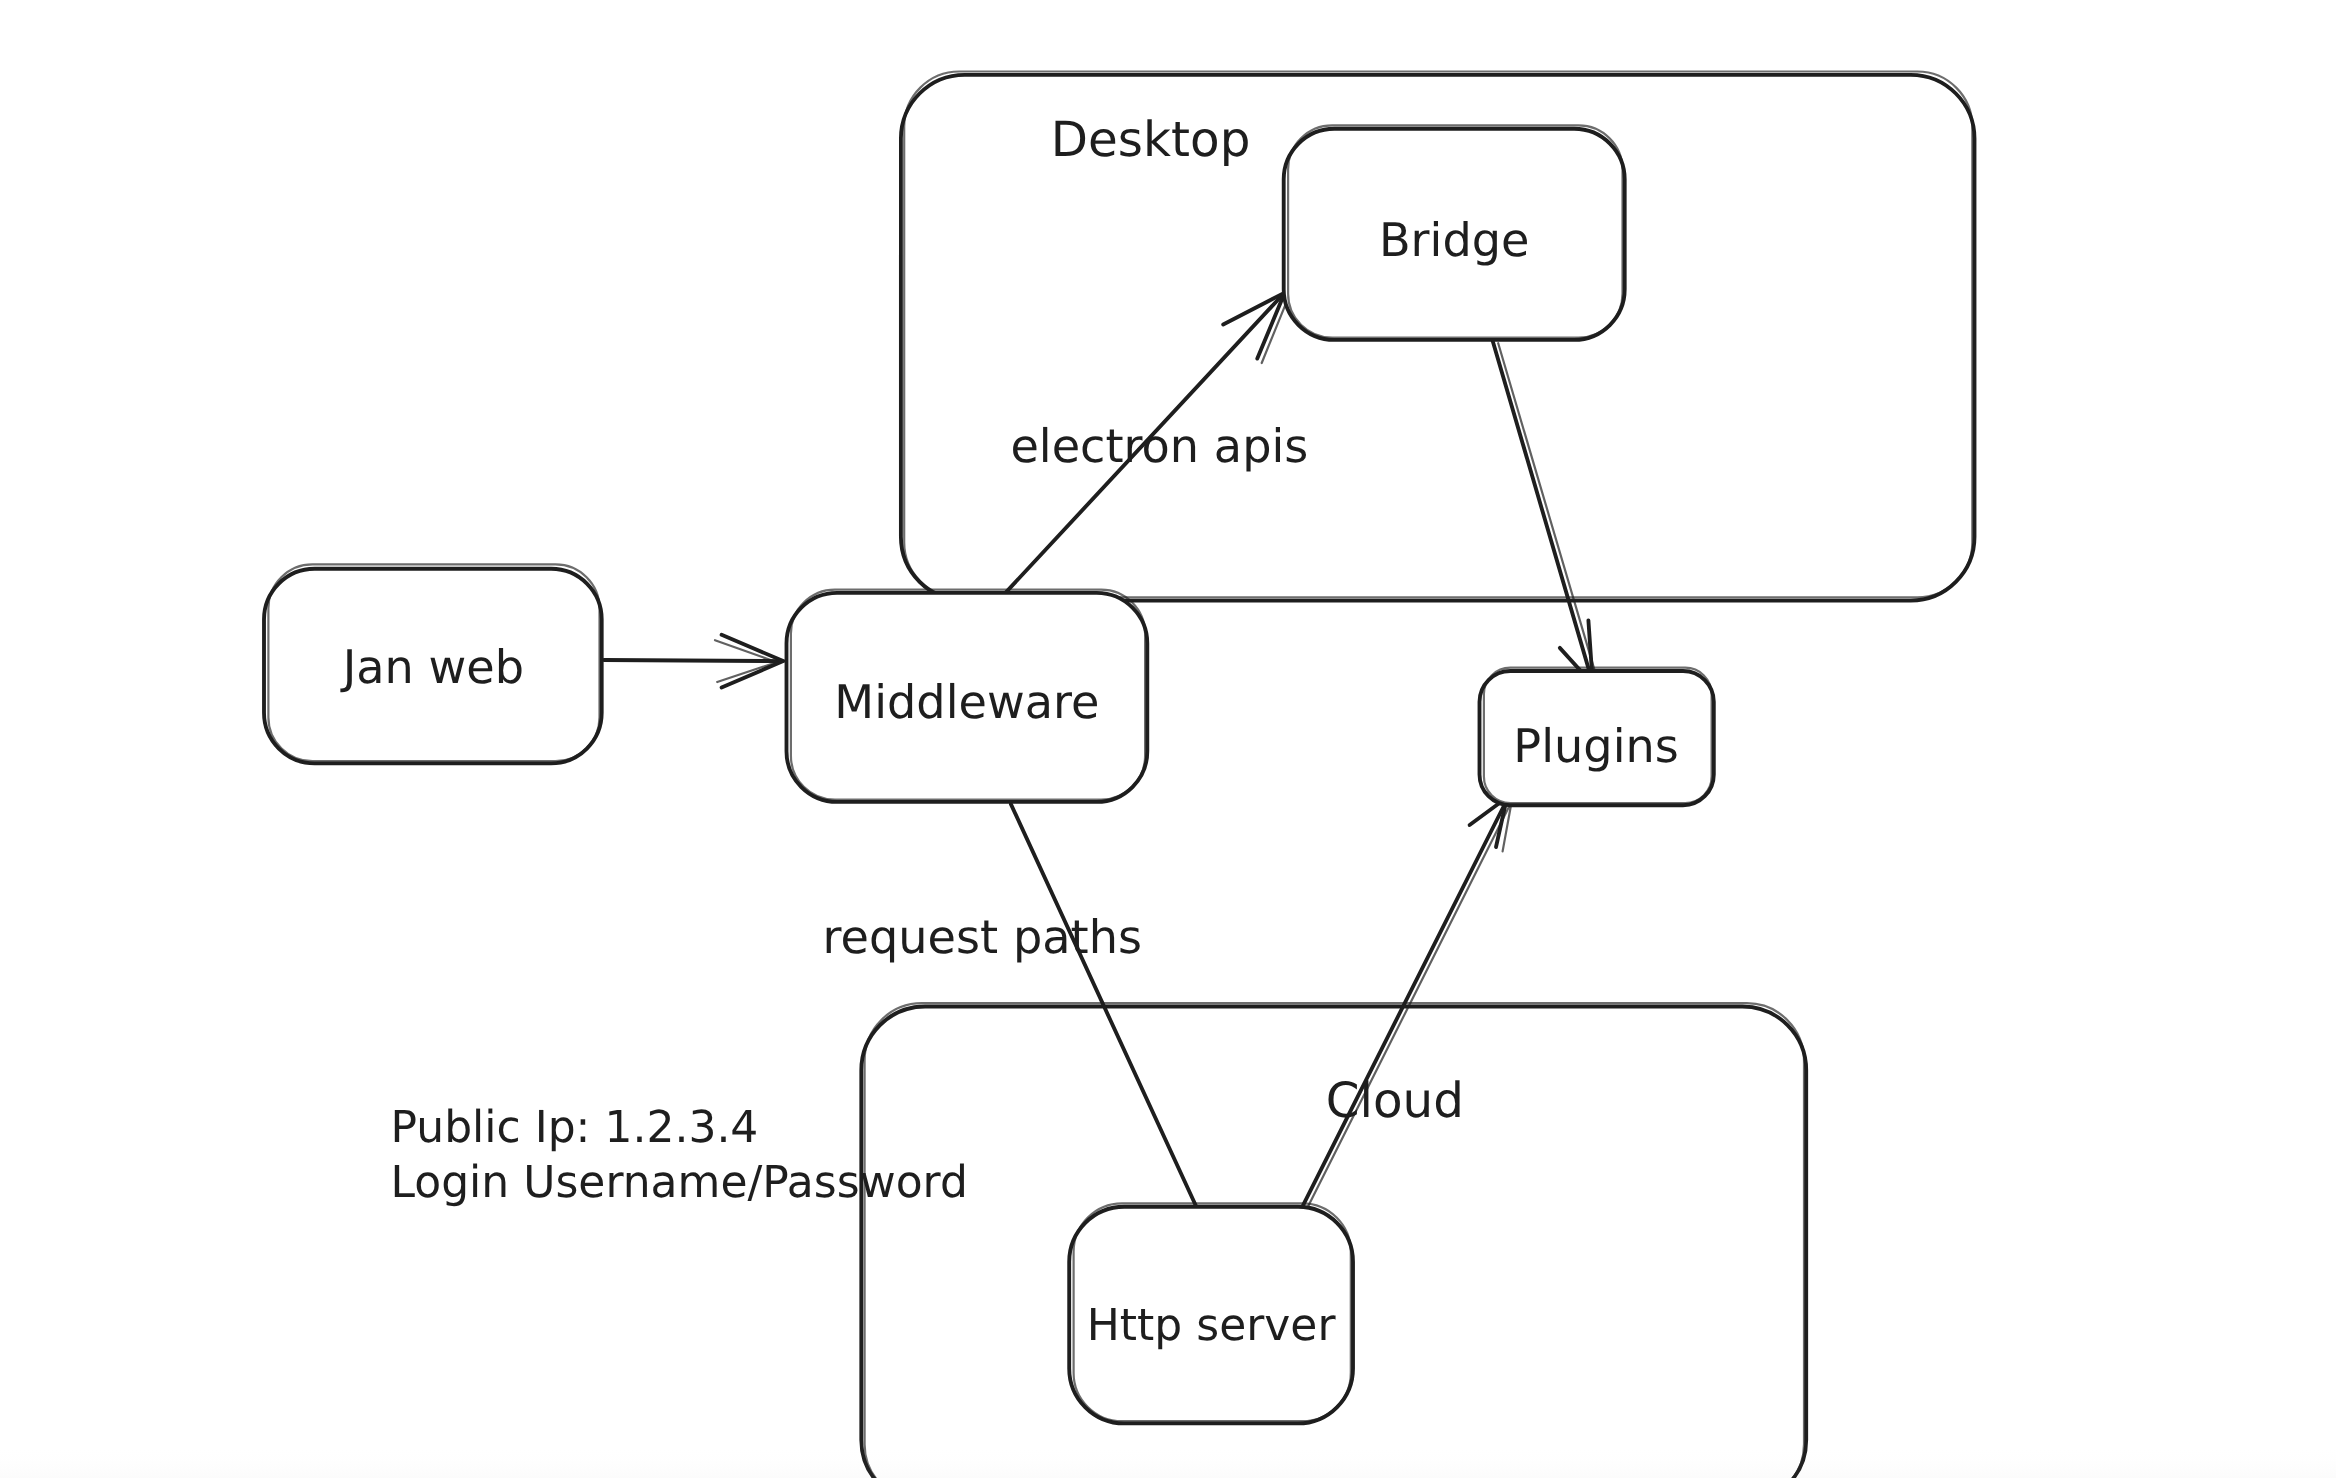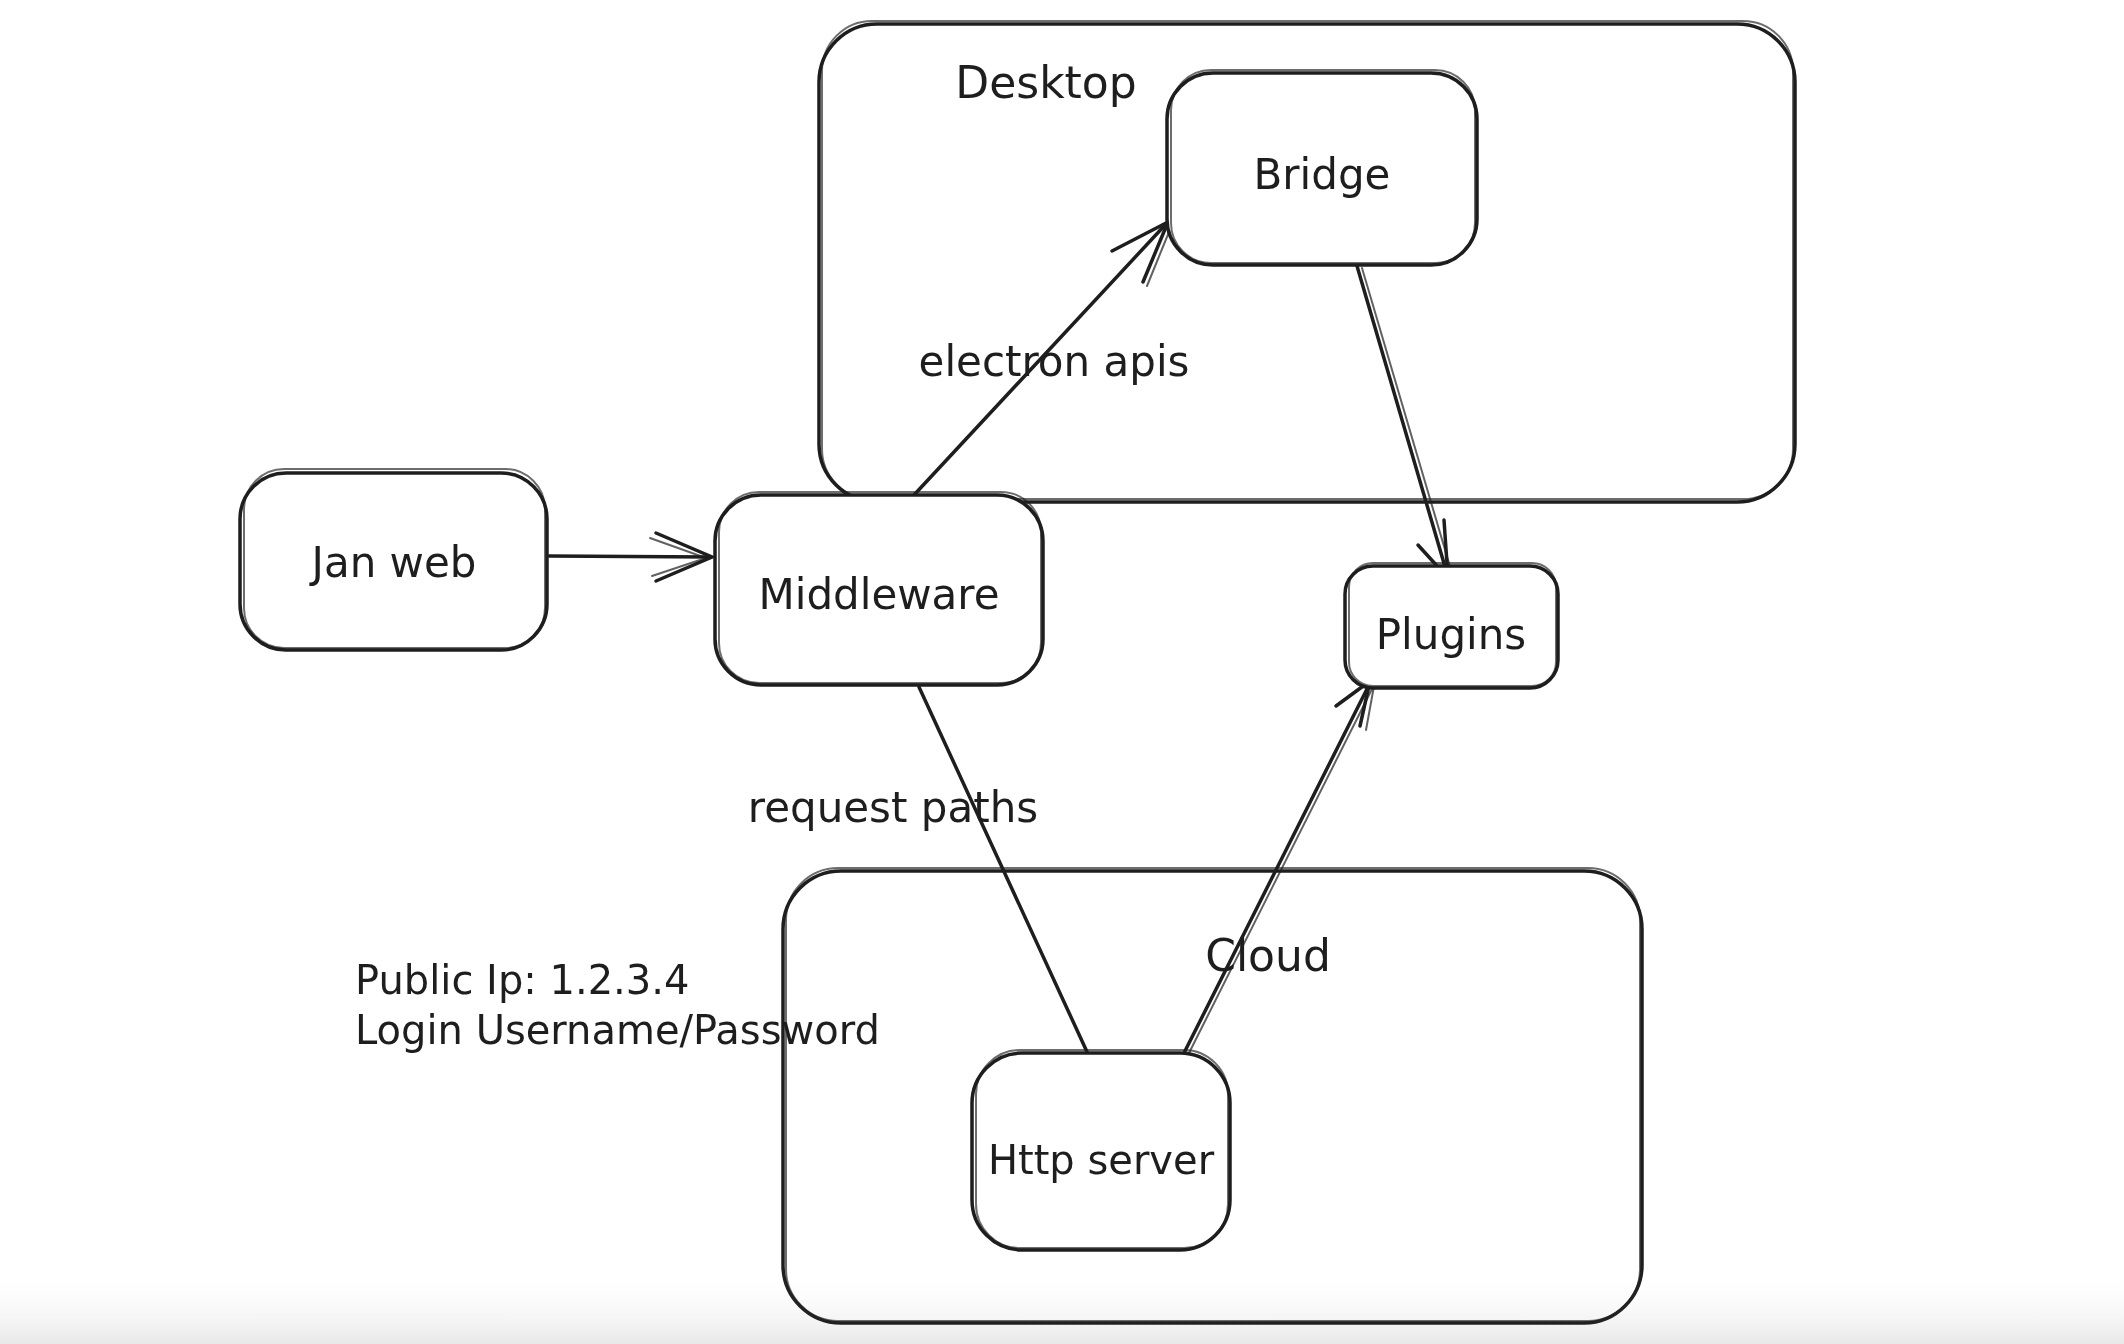--- a/index.html
+++ b/index.html
@@ -8,20 +8,21 @@
     background: #ffffff;
     width: 2124px;
     height: 1344px;
     overflow: hidden;
   }
   .canvas-wrap {
     position: relative;
     width: 2124px;
     height: 1104px;
     background: #ffffff;
+    margin-top: 44px;
   }
   svg.diagram {
     display: block;
     width: 2124px;
     height: 1344px;
   }
   .shape {
     fill: #ffffff;
     stroke: #1e1e1e;
     stroke-width: 3.5;

